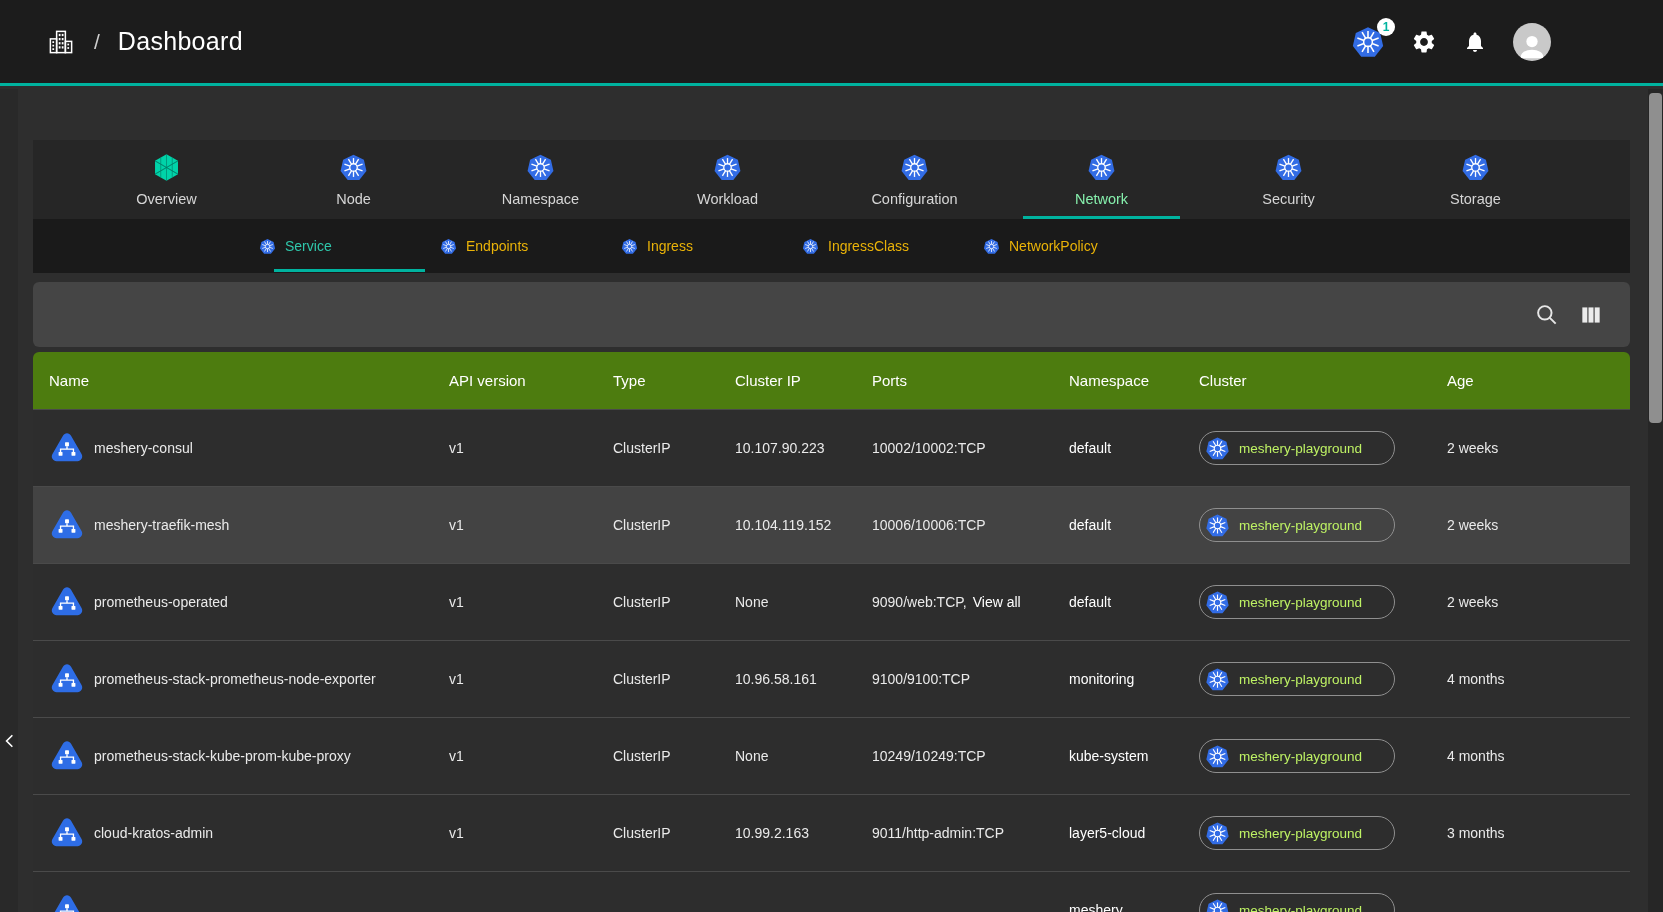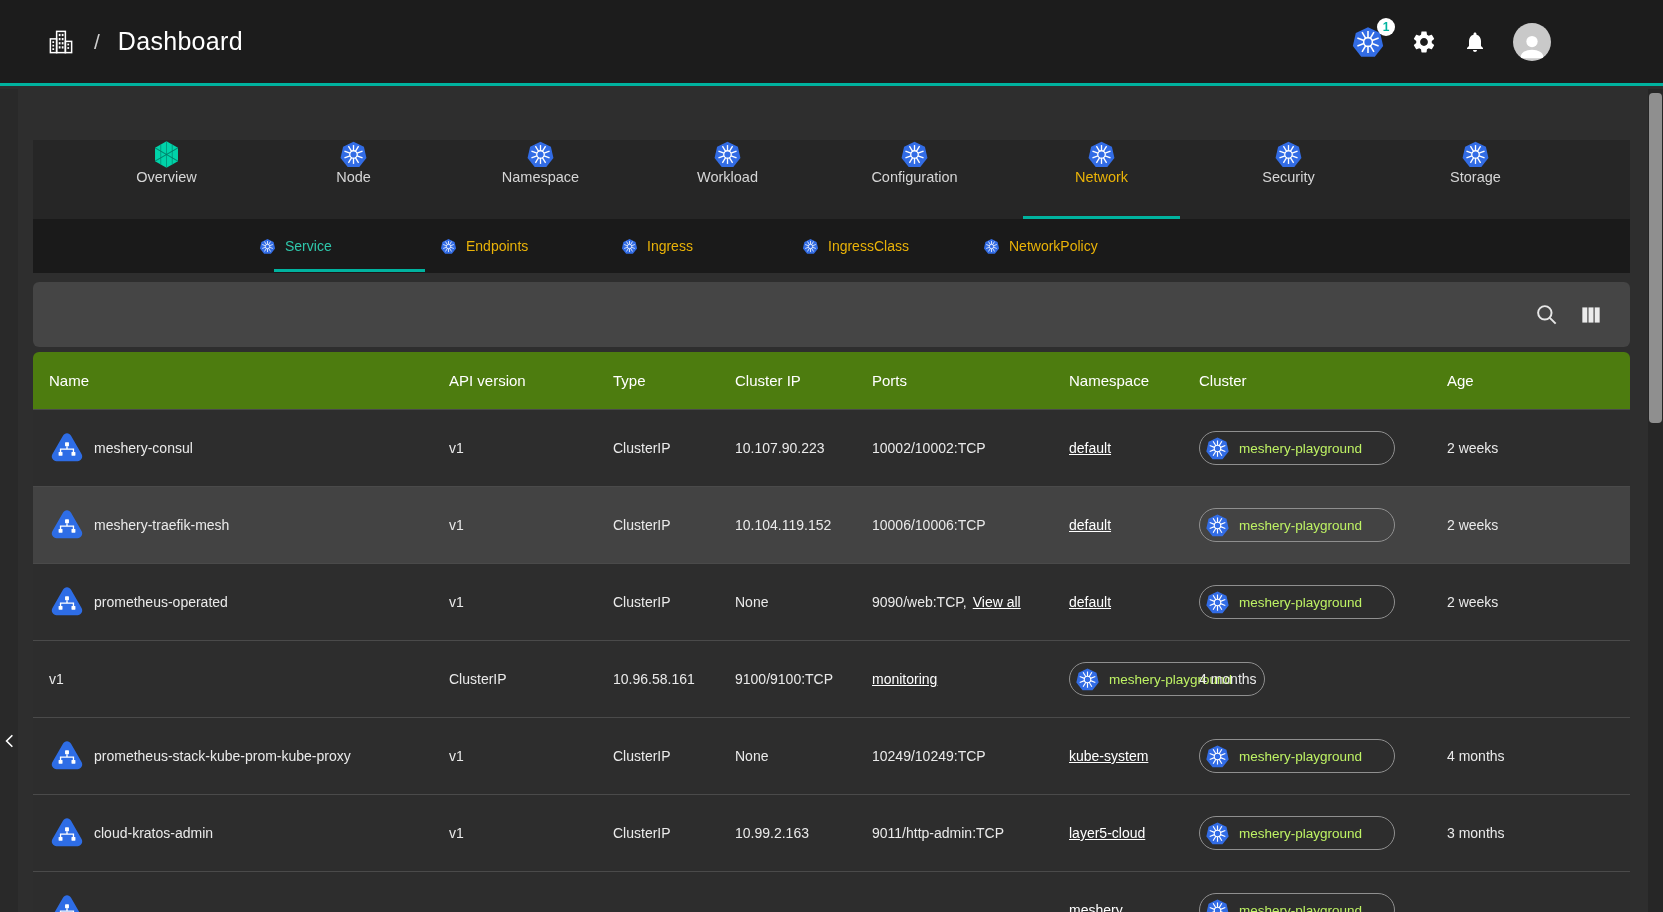--- a/index.html
+++ b/index.html
@@ -20,24 +20,24 @@
   .badge{position:absolute;top:-7px;right:-10px;background:#fff;color:#00B39F;font-size:12px;
          width:18px;height:18px;border-radius:50%;display:flex;align-items:center;
          justify-content:center;font-weight:bold}
   .avatar{width:38px;height:38px;border-radius:50%;background:#c9c9c9;display:flex;
           align-items:flex-end;justify-content:center;overflow:hidden;cursor:pointer}
 
   
   .tabs-main{position:absolute;top:140px;left:33px;width:1597px;height:79px;background:#262626;
              display:flex;padding-left:40px;box-sizing:border-box}
   .main-tab{width:187px;display:flex;flex-direction:column;align-items:center;
-            justify-content:flex-start;position:relative;cursor:pointer}
+            justify-content:center;gap:9px;position:relative;cursor:pointer}
   .main-tab .mt-icon{width:29px;height:29px}
   .mt-label{font-size:14.5px;color:#d6d6d6}
-  .main-tab.active .mt-label{color:#eab308}
+  .main-tab.active .mt-label{color:#86efac}
   .main-tab.active::after{content:"";position:absolute;bottom:0;left:15px;right:15px;
             height:3px;background:#00B39F}
 
   
   .tabs-sub{position:absolute;top:219px;left:33px;width:1597px;height:54px;background:#1a1a1a;
             display:flex;padding-left:226px;box-sizing:border-box}
   .sub-tab{width:181px;display:flex;align-items:center;justify-content:flex-start;gap:9px;
            position:relative;cursor:pointer}
   .sub-tab .st-icon{width:17px;height:17px}
   .st-label{font-size:14px;color:#eab308}
@@ -56,21 +56,21 @@
   .table{position:absolute;top:352px;left:33px;width:1597px;height:560px;overflow:hidden;
          border-radius:6px 6px 0 0;background:#2d2d2d}
   .thead,.trow{display:grid;grid-template-columns:400px 164px 122px 137px 197px 130px 248px 1fr;
          align-items:center;padding-left:16px;box-sizing:border-box;
          border-bottom:1px solid #4a4a4a}
   .thead{height:58px;background:#4d7c0f;font-weight:normal;font-size:15px;color:#fff}
   .trow{height:77px;font-size:14px;color:#eaeaea;background:#2d2d2d}
   .trow.highlighted{background:#434343}
   .name-cell{display:flex;align-items:center;gap:9px}
   .svc-icon{width:36px;height:36px;flex:none}
-  .ns-link,.ports-link{color:#fff;text-decoration:underline;cursor:pointer}
+  .ns-link,.ports-link{color:#fff;cursor:pointer}
   .ports-cell{display:flex;gap:6px;align-items:center;white-space:nowrap}
   .chip{display:inline-flex;align-items:center;gap:9px;border:1px solid #8f8f8f;
         border-radius:17px;height:34px;width:196px;padding:0 10px 0 5px;box-sizing:border-box;
         cursor:pointer;overflow:hidden}
   .chip .chip-icon{width:25px;height:25px;flex:none}
   .chip-label{font-size:13.5px;color:#bef264;white-space:nowrap}
 
   
   .drawer-edge{position:absolute;left:0;top:89px;width:18px;height:823px;background:#292929}
   .chevron{position:absolute;left:1px;top:731px;cursor:pointer;z-index:6}
@@ -418,20 +418,28 @@
       <span class="chip">
         <svg class="chip-icon" viewBox="0 0 24 24">
               <use href="#i-k8s"></use>
             </svg>
         <span class="chip-label">meshery-playground</span>
       </span>
     </div>
     <div>2 weeks</div>
   </div>
       <div class="trow">
+    <div class="name-cell">
+      <span>
+        <svg class="svc-icon" viewBox="0 0 24 24">
+              <use href="#i-svc"></use>
+            </svg>
+      </span>
+      <span>prometheus-stack-prometheus-node-exporter</span>
+    </div>
     <div>v1</div>
     <div>ClusterIP</div>
     <div>10.96.58.161</div>
     <div class="ports-cell">
       <span>9100/9100:TCP</span>
 
     </div>
     <div>
       <a class="ns-link">monitoring</a>
     </div>

